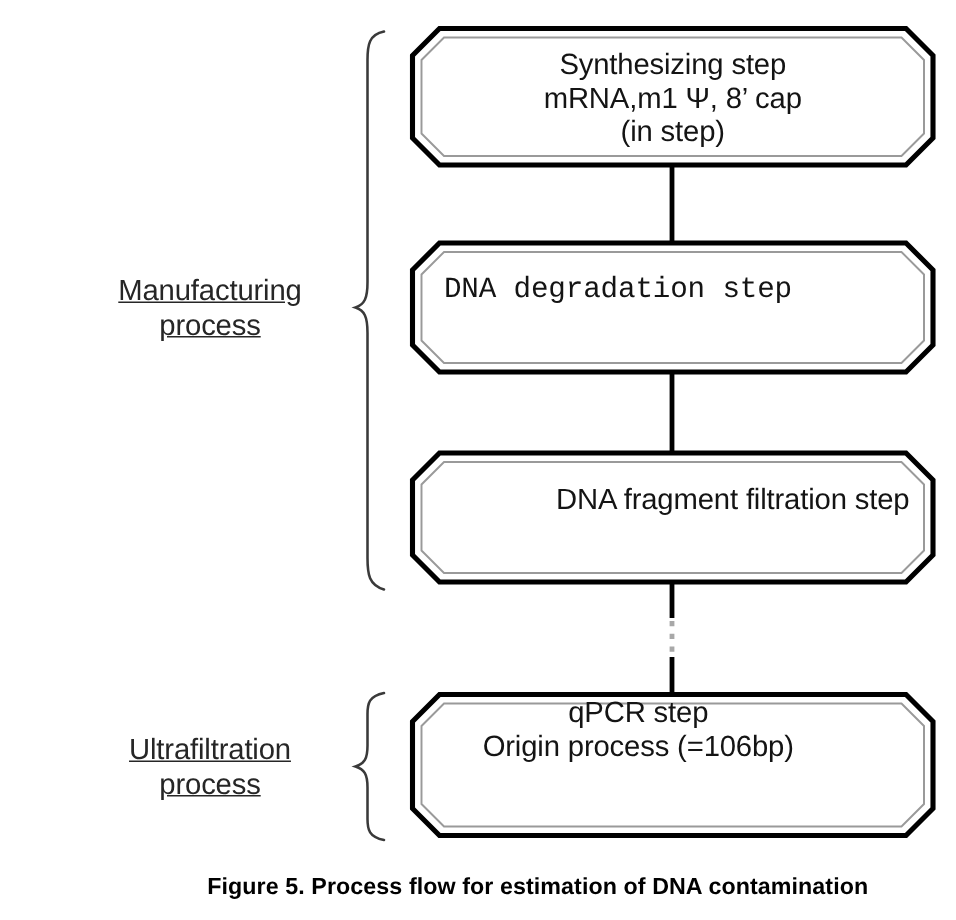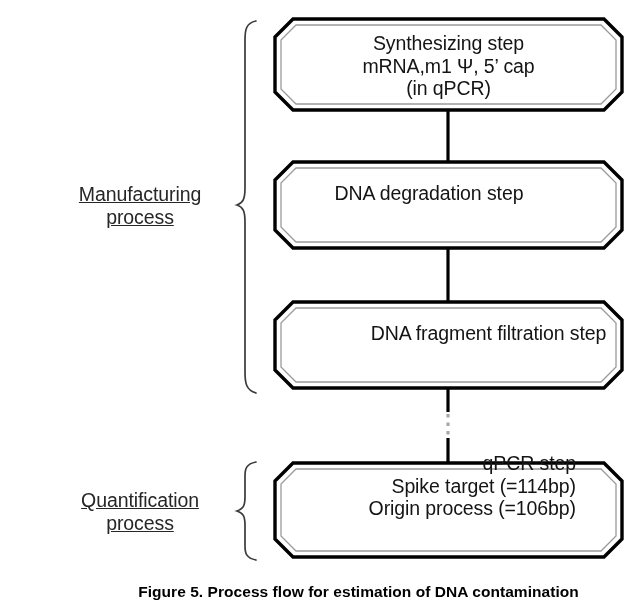--- a/index.html
+++ b/index.html
@@ -117,43 +117,42 @@
              L 205,497
              C 205,506 203,509 197,511
              C 203,513 205,516 205,525
              L 205,546
              C 205,553 206,558 216,560" fill="none" stroke="#3a3a3a" stroke-width="1.7" stroke-linecap="round"></path>
 
   </svg>
 
   <div class="node-text" style="left:235px; top:32px; width:347px;">
     <span class="tline">Synthesizing step</span>
-    <span class="tline">mRNA,m1 Ψ, 5’ cap</span>
-    <span class="tline">(in qPCR)</span>
+    <span class="tline">mRNA,m1 Ψ, 8’ cap</span>
+    <span class="tline">(in step)</span>
   </div>
 
-  <div class="node-text" style="left:238px; top:182px; width:302px;">
+  <div class="node-text" style="left:221px; top:182px; width:302px;font-family:Liberation Mono, monospace;">
     <span class="tline">DNA degradation step</span>
   </div>
 
   <div class="node-text" style="left:235px; top:322px; width:347px;padding-left:40px;">
     <span class="tline">DNA fragment filtration step</span>
   </div>
 
-  <div class="node-text" style="left:235px; top:452px; width:301px;text-align:right;">
+  <div class="node-text" style="left:235px; top:464px; width:301px;">
     <span class="tline">qPCR step</span>
-    <span class="tline">Spike target (=114bp)</span>
     <span class="tline">Origin process (=106bp)</span>
   </div>
 
   <div class="side-label" style="left:10px; top:183px; width:180px;">
     <span class="tline">Manufacturing</span>
     <span class="tline">process</span>
   </div>
 
   <div class="side-label" style="left:10px; top:489px; width:180px;">
-    <span class="tline">Quantification</span>
+    <span class="tline">Ultrafiltration</span>
     <span class="tline">process</span>
   </div>
 
   <div class="caption" style="top:583px;">Figure 5. Process flow for estimation of DNA contamination</div>
 
 </div>
 
 </body></html>

